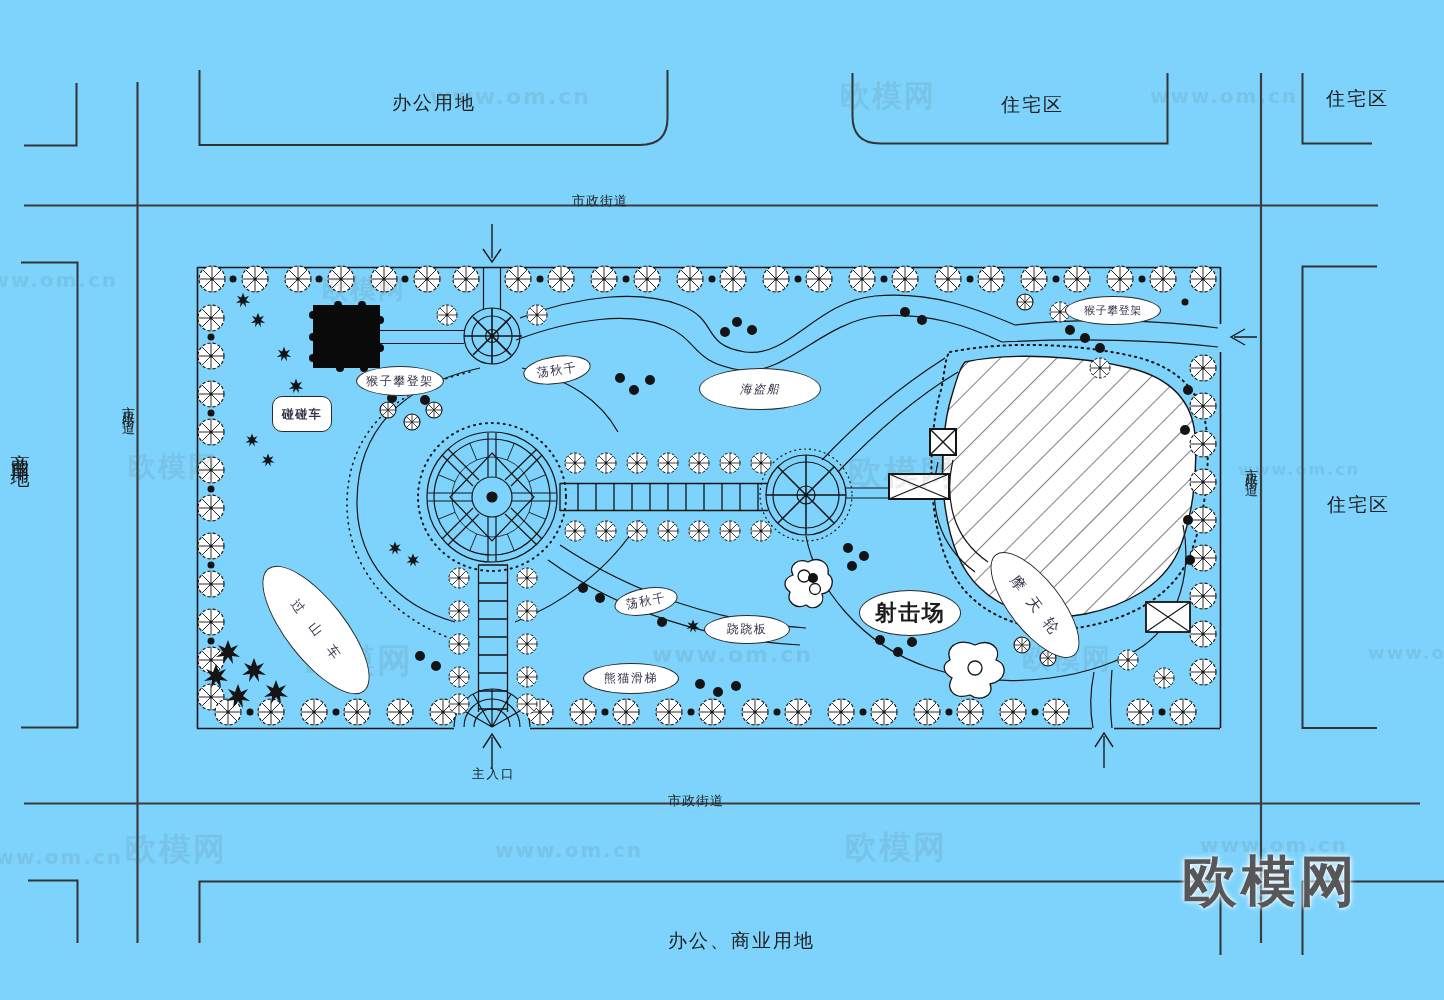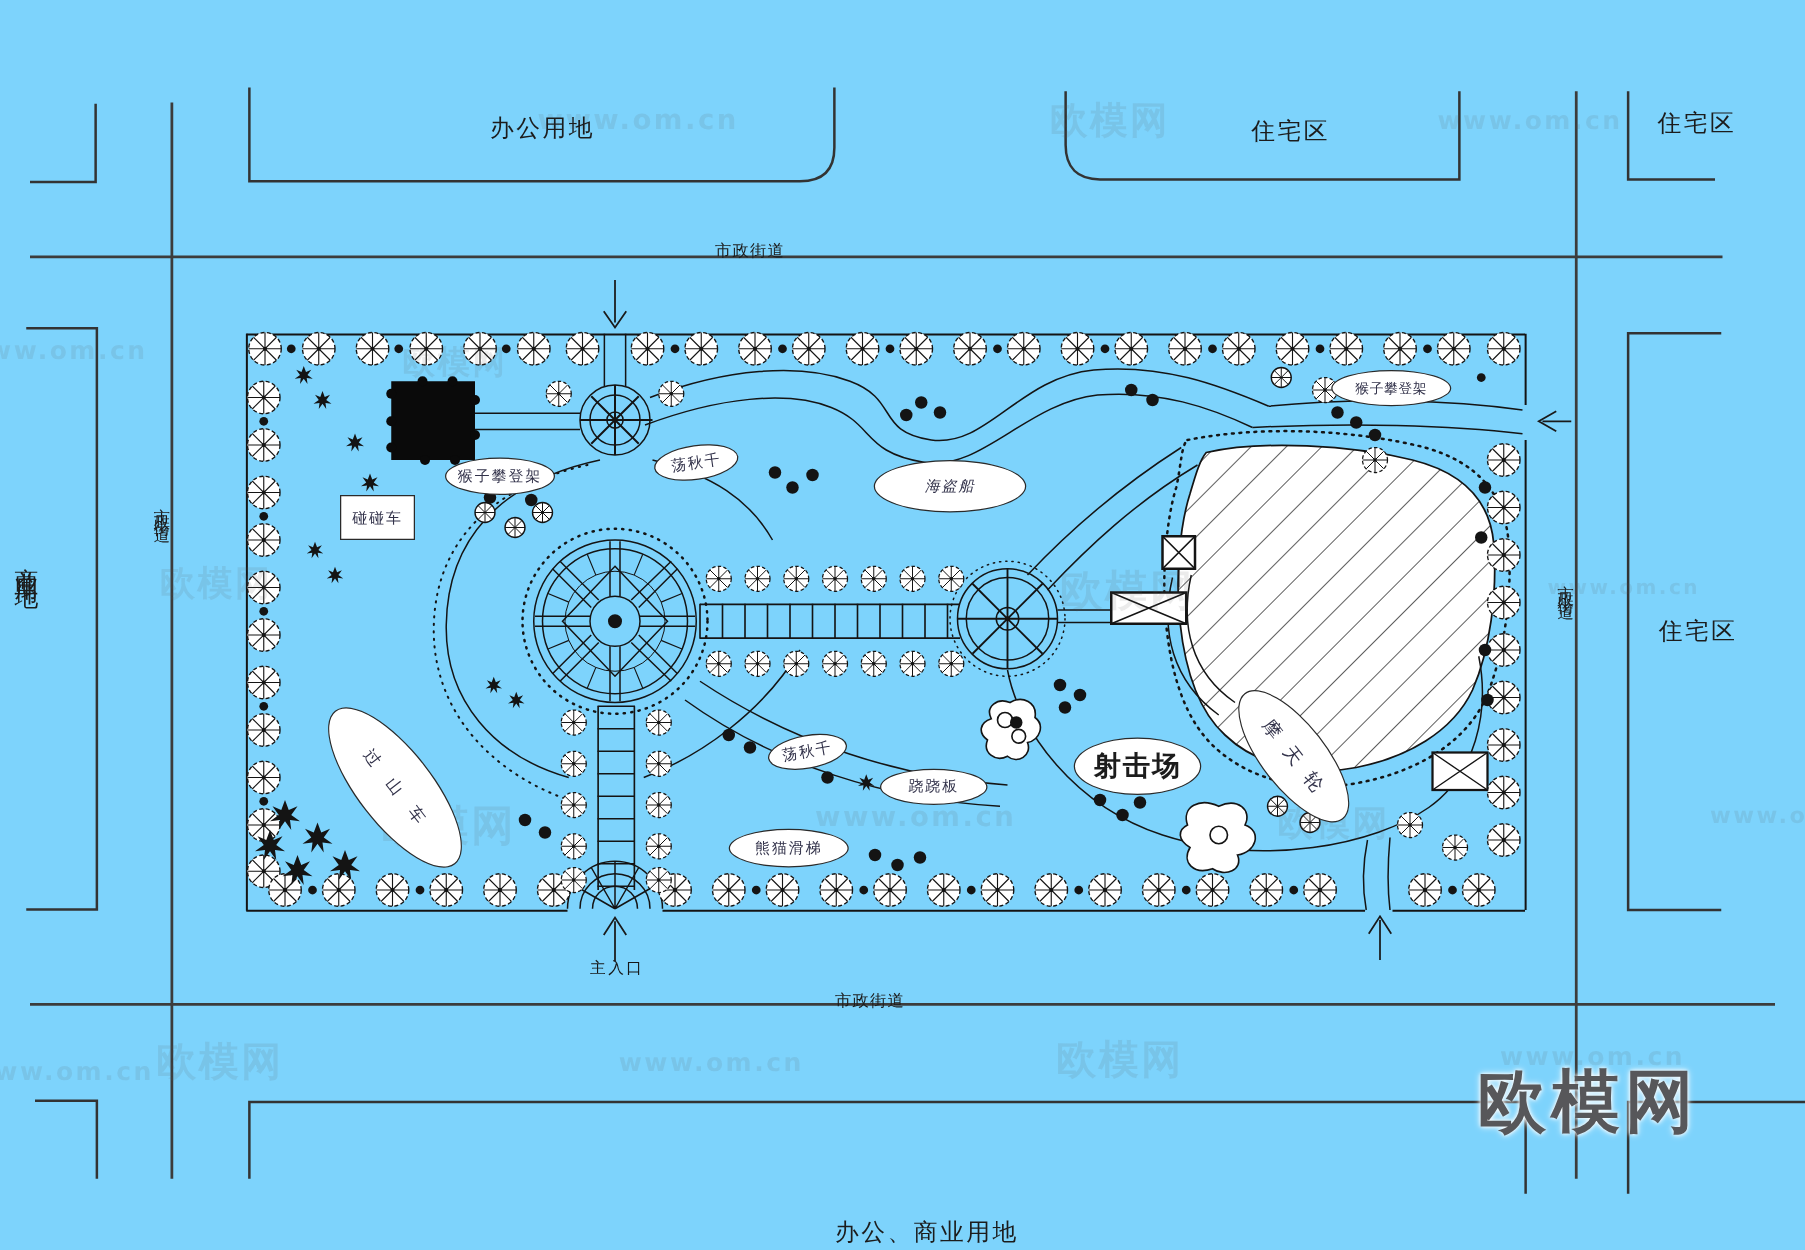--- a/index.html
+++ b/index.html
@@ -6,21 +6,21 @@
   #stage{position:relative;width:1444px;height:1000px;background:#7dd3fc;overflow:hidden;
          font-family:"DejaVu Sans","Liberation Sans",sans-serif;}
   #plan{position:absolute;left:0;top:0;}
   .lbl{position:absolute;color:#1c1c1c;white-space:nowrap;z-index:30;}
   .block-lbl{font-size:19px;letter-spacing:2px;}
   .street-lbl{font-size:13px;letter-spacing:1px;}
   .vert{writing-mode:vertical-rl;text-orientation:upright;letter-spacing:5px;}
   .attr{position:absolute;display:flex;align-items:center;justify-content:center;
         border:1.3px solid #2a2a2a;border-radius:50%;background:#fff;
         font-size:12px;color:#32324a;letter-spacing:1.5px;z-index:25;}
-  .attr.rect{border-radius:0;border-width:1.8px;}
+  .attr.rect{border-radius:10px;border-width:1.8px;font-weight:bold;}
   .wm{position:absolute;color:rgba(90,90,90,0.12);font-weight:bold;z-index:20;letter-spacing:2px;}
   .logo{position:absolute;color:#57575a;font-weight:bold;font-size:55px;letter-spacing:4px;z-index:40;
         text-shadow:0 0 3px #fff,0 0 6px #fff;}
   .entr-lbl{font-size:12.5px;letter-spacing:2px;color:#161616;}
 </style>
 </head>
 <body>
 
 <div id="stage">
 
@@ -394,21 +394,21 @@
           <use href="#c"></use>
         </g>
   </g>
 </svg>
 
 <div class="lbl block-lbl" style="left:392px;top:90px;">办公用地</div>
 <div class="lbl block-lbl" style="left:1001px;top:92px;">住宅区</div>
 <div class="lbl block-lbl" style="left:1326px;top:86px;">住宅区</div>
 <div class="lbl block-lbl vert" style="left:8px;top:438px;">商业用地</div>
 <div class="lbl block-lbl" style="left:1327px;top:492px;">住宅区</div>
-<div class="lbl block-lbl" style="left:668px;top:928px;margin-top:45px;">办公、商业用地</div>
+<div class="lbl block-lbl" style="left:668px;top:928px;">办公、商业用地</div>
 
 <div class="lbl street-lbl" style="left:572px;top:192px;">市政街道</div>
 <div class="lbl street-lbl vert" style="left:119px;top:396px;">市政街道</div>
 <div class="lbl street-lbl vert" style="left:1242px;top:458px;">市政街道</div>
 <div class="lbl street-lbl" style="left:668px;top:792px;">市政街道</div>
 
 <div class="lbl entr-lbl" style="left:472px;top:766px;">主入口</div>
 
 <div class="attr rect" style="left:272px;top:396px;width:58px;height:34px;">碰碰车</div>
 <div class="attr" style="left:356px;top:366px;width:86px;height:28px;">猴子攀登架</div>

